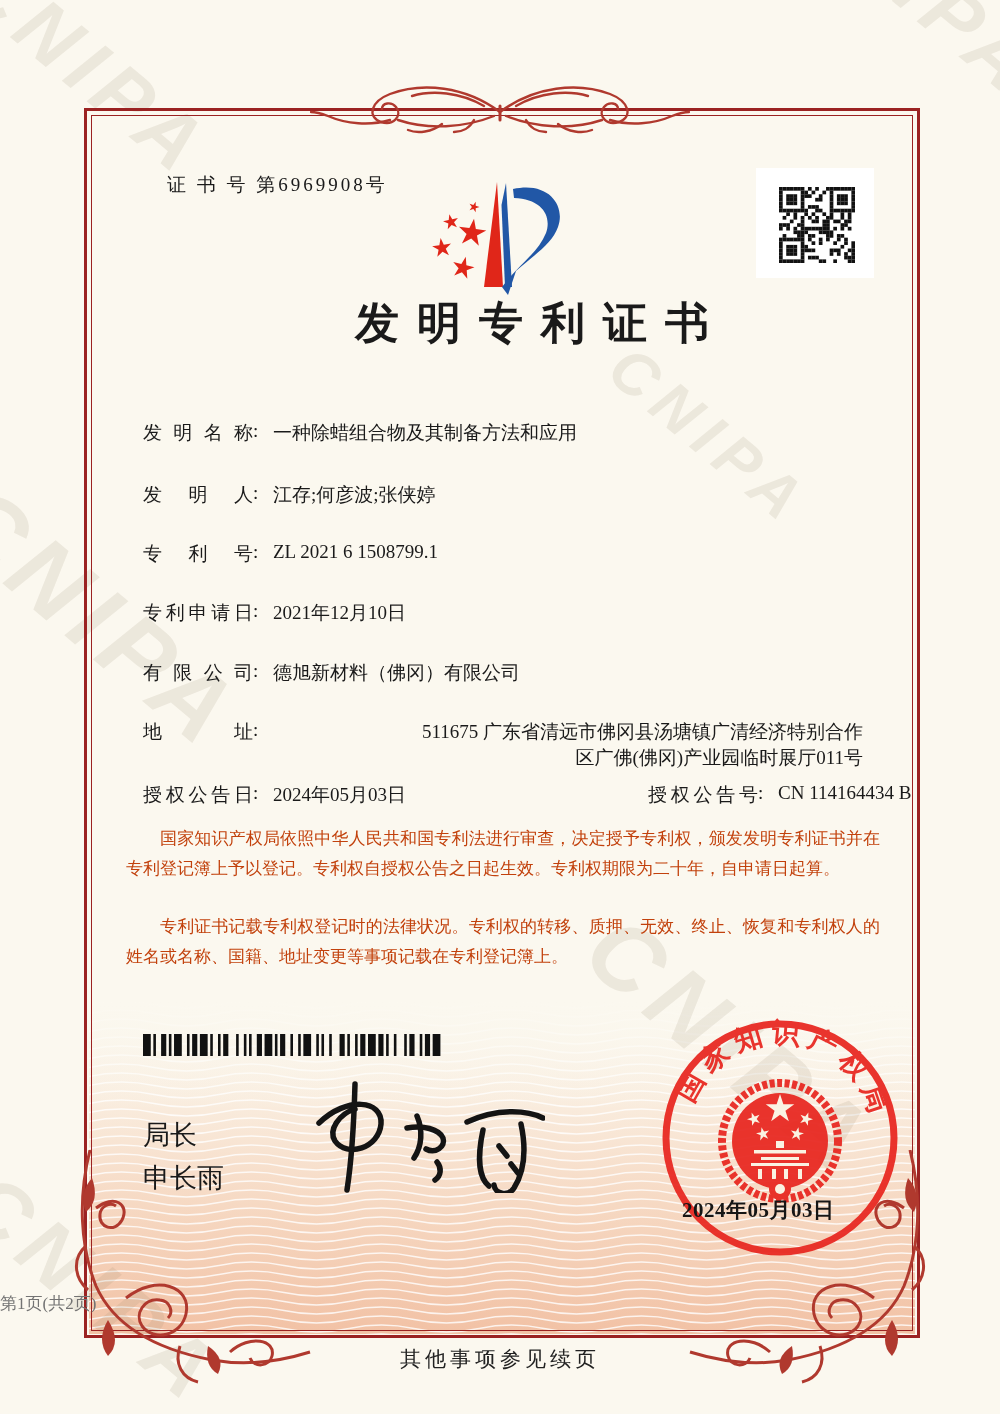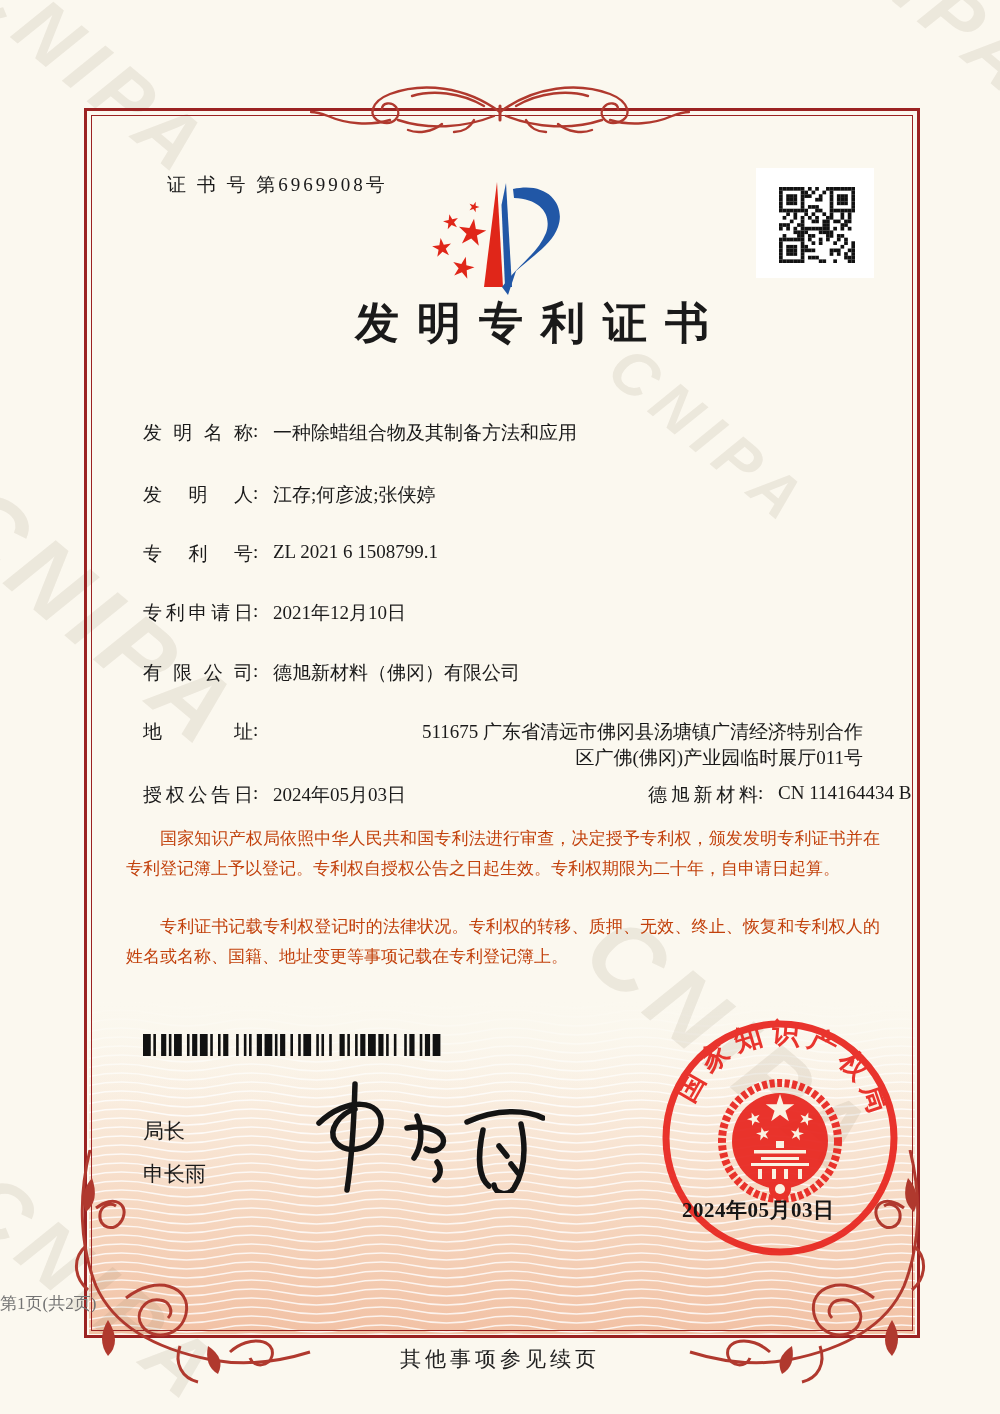--- a/index.html
+++ b/index.html
@@ -31,21 +31,21 @@
   .flabel{display:inline-block;width:110px;text-align:justify;text-align-last:justify;vertical-align:top;}
   .fsep{display:inline-block;width:20px;vertical-align:top;}
   .fvalue{display:inline-block;vertical-align:top;white-space:normal;}
   .addr{width:590px;text-align:right;}
   .grant2{position:absolute;left:505px;top:0;}
 
   .bodyp{position:absolute;left:126px;width:754px;font-size:17px;line-height:30px;
          text-indent:2em;z-index:5;color:#c2410c;text-align:justify;}
 
   .barcode{position:absolute;left:143px;top:1034px;width:300px;height:22px;z-index:5;}
-  .dirlabel{position:absolute;left:143px;font-size:21px;z-index:5;
+  .dirlabel{position:absolute;left:143px;font-size:27px;z-index:5;
             font-family:Liberation Mono, monospace;}
   .sig{position:absolute;left:295px;top:1078px;z-index:5;}
 
   .seal{position:absolute;left:655px;top:1013px;width:250px;height:250px;z-index:6;}
   .sealdate{position:absolute;left:682px;top:1196px;width:170px;font-size:21px;font-weight:bold;
             color:#161616;z-index:7;letter-spacing:0.5px;white-space:nowrap;}
 
   .pageno{position:absolute;left:0;top:1292px;width:1000px;font-size:17px;
           color:#737373;z-index:5;}
   .contnote{position:absolute;left:0;top:1345px;width:1000px;text-align:center;font-size:21px;
@@ -394,21 +394,21 @@
   </div>
   <div class="frow" style="top:660px;">
     <span class="flabel">有限公司</span><span class="fsep">:</span><span class="fvalue">德旭新材料（佛冈）有限公司</span>
   </div>
   <div class="frow" style="top:719px;">
     <span class="flabel">地址</span><span class="fsep">:</span><span class="fvalue addr"><span>511675 广东省清远市佛冈县汤塘镇广清经济特别合作</span><br><span>区广佛(佛冈)产业园临时展厅011号</span></span>
   </div>
   <div class="frow" style="top:782px;width:760px;">
     <span class="flabel">授权公告日</span><span class="fsep">:</span><span class="fvalue">2024年05月03日</span>
     <span class="grant2">
-      <span class="flabel">德旭新材料</span><span class="fsep">:</span><span class="fvalue">CN 114164434 B</span>
+      <span class="flabel">授权公告号</span><span class="fsep">:</span><span class="fvalue">CN 114164434 B</span>
     </span>
   </div>
 
   <div class="bodyp" style="top:824px;">国家知识产权局依照中华人民共和国专利法进行审查，决定授予专利权，颁发发明专利证书并在专利登记簿上予以登记。专利权自授权公告之日起生效。专利权期限为二十年，自申请日起算。</div>
   <div class="bodyp" style="top:912px;">专利证书记载专利权登记时的法律状况。专利权的转移、质押、无效、终止、恢复和专利权人的姓名或名称、国籍、地址变更等事项记载在专利登记簿上。</div>
 
   <svg class="barcode" id="bcsvg" width="300" height="22">
       <rect x="0" y="0" width="7.758620689655173" height="22" fill="#111"></rect>
       <rect x="10.344827586206897" y="0" width="2.586206896551724" height="22" fill="#111"></rect>
       <rect x="18.10344827586207" y="0" width="5.172413793103448" height="22" fill="#111"></rect>

